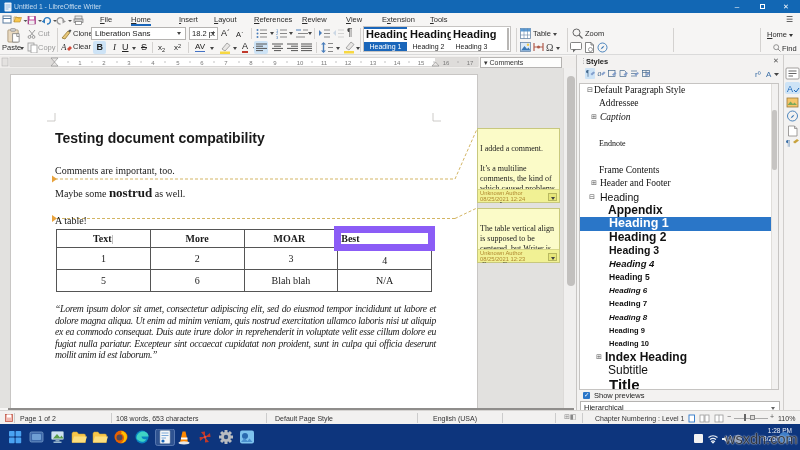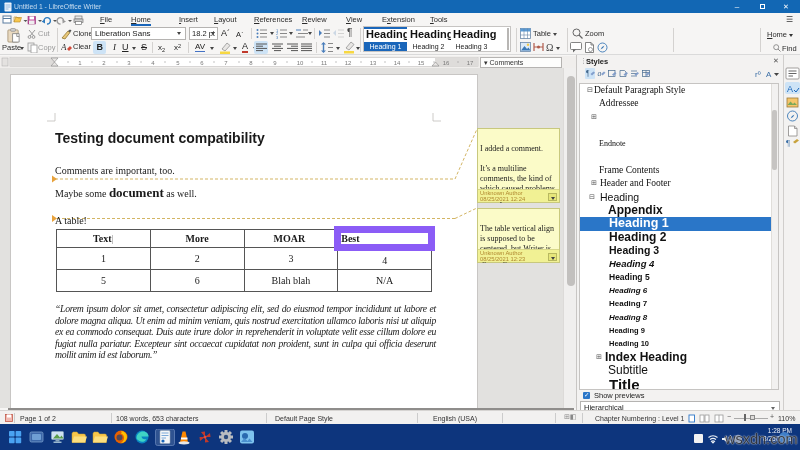--- a/index.html
+++ b/index.html
@@ -381,21 +381,21 @@
       <line x1="455" y1="111" x2="477" y2="61"></line>
       <line x1="52" y1="150.5" x2="455" y2="150.5"></line>
       <line x1="455" y1="150.5" x2="477" y2="140"></line>
     </g>
     <path d="M52 107.5 l5 3.5 -5 3.5 z" fill="#e8a33d"></path>
     <path d="M52 147 l5 3.5 -5 3.5 z" fill="#e8a33d"></path>
   </svg>
 
   <div class="abs" style="left:55px;top:62px;font-size:14px;font-weight:bold;color:#1a1a1a;">Testing document compatibility</div>
   <div class="abs serif" style="left:55px;top:97px;font-size:10px;color:#1a1a1a;">Comments are important, too.</div>
-  <div class="abs serif" style="left:55px;top:117px;font-size:10px;color:#1a1a1a;">Maybe some <span style="font-weight:bold;font-size:13px;">document</span> as well.</div>
+  <div class="abs serif" style="left:55px;top:117px;font-size:10px;color:#1a1a1a;">Maybe some <span style="font-weight:bold;font-size:13px;">nostrud</span> as well.</div>
   <div class="abs serif" style="left:55px;top:147px;font-size:10px;color:#1a1a1a;">A table!</div>
 
   <table class="serif" style="position:absolute;left:56px;top:158px;width:379px;border-collapse:collapse;font-size:10px;color:#1a1a1a;table-layout:fixed;">
     <tbody>
         <tr style="height:14px;">
           <td style="border:1px solid #555;text-align:center;font-weight:bold;">Text<span style="color:#888;font-weight:normal;">|</span></td>
           <td style="border:1px solid #555;text-align:center;font-weight:bold;">More</td>
           <td style="border:1px solid #555;text-align:center;font-weight:bold;">MOAR</td>
           <td style="border:7px solid #8b5cf6;text-align:left;font-weight:bold;">Best</td>
         </tr>
@@ -470,20 +470,21 @@
     <text x="0" y="9" font-size="8" fill="#3a6ea5" font-family="Liberation Sans">rº</text>
     <text x="11" y="9" font-size="8" fill="#3a6ea5" font-family="Liberation Sans">A</text>
     <path d="M19 5 l2.5 3 2.5-3 z" fill="#444"></path>
   </svg>
   <div class="list">
     <div class="abs" style="top:133.3px;left:0;width:100%;height:13.4px;background:#2a76c8;"></div>
     <div class="abs" style="top:-0.2px;left:7px;height:13.4px;line-height:13.4px;font-size:7px;color:#555;font-family:'Liberation Serif',serif;">⊟</div>
     <div class="sitem" style="top:-0.2px;height:13.4px;left:14px;font-size:9.5px;font-family:'Liberation Serif',serif;color:#111;">Default Paragraph Style</div>
     <div class="sitem" style="top:13.2px;height:13.4px;left:19px;font-size:9.5px;font-family:'Liberation Serif',serif;color:#111;">Addressee</div>
     <div class="abs" style="top:26.5px;left:11px;height:13.4px;line-height:13.4px;font-size:7px;color:#555;font-family:'Liberation Serif',serif;">⊞</div>
+    <div class="sitem" style="top:26.5px;height:13.4px;left:20px;font-size:9.5px;font-family:'Liberation Serif',serif;font-style:italic;color:#111;">Caption</div>
     <div class="sitem" style="top:53.2px;height:13.4px;left:19px;font-size:8px;font-family:'Liberation Serif',serif;color:#111;">Endnote</div>
     <div class="sitem" style="top:79.9px;height:13.4px;left:19px;font-size:9.5px;font-family:'Liberation Serif',serif;color:#111;">Frame Contents</div>
     <div class="abs" style="top:93.2px;left:11px;height:13.4px;line-height:13.4px;font-size:7px;color:#555;font-family:'Liberation Serif',serif;">⊞</div>
     <div class="sitem" style="top:93.2px;height:13.4px;left:20px;font-size:9.5px;font-family:'Liberation Serif',serif;color:#111;">Header and Footer</div>
     <div class="abs" style="top:106.6px;left:9px;height:13.4px;line-height:13.4px;font-size:7px;color:#555;font-family:'Liberation Serif',serif;">⊟</div>
     <div class="sitem" style="top:106.6px;height:13.4px;left:20px;font-size:10.5px;;color:#111;">Heading</div>
     <div class="sitem" style="top:119.9px;height:13.4px;left:28px;font-size:12px;font-weight:bold;color:#111;">Appendix</div>
     <div class="sitem" style="top:133.3px;height:13.4px;left:29px;font-size:12.5px;font-weight:bold;color:#fff;">Heading 1</div>
     <div class="sitem" style="top:146.7px;height:13.4px;left:29px;font-size:12px;font-weight:bold;color:#111;">Heading 2</div>
     <div class="sitem" style="top:160.0px;height:13.4px;left:29px;font-size:10.5px;font-weight:bold;color:#111;">Heading 3</div>

